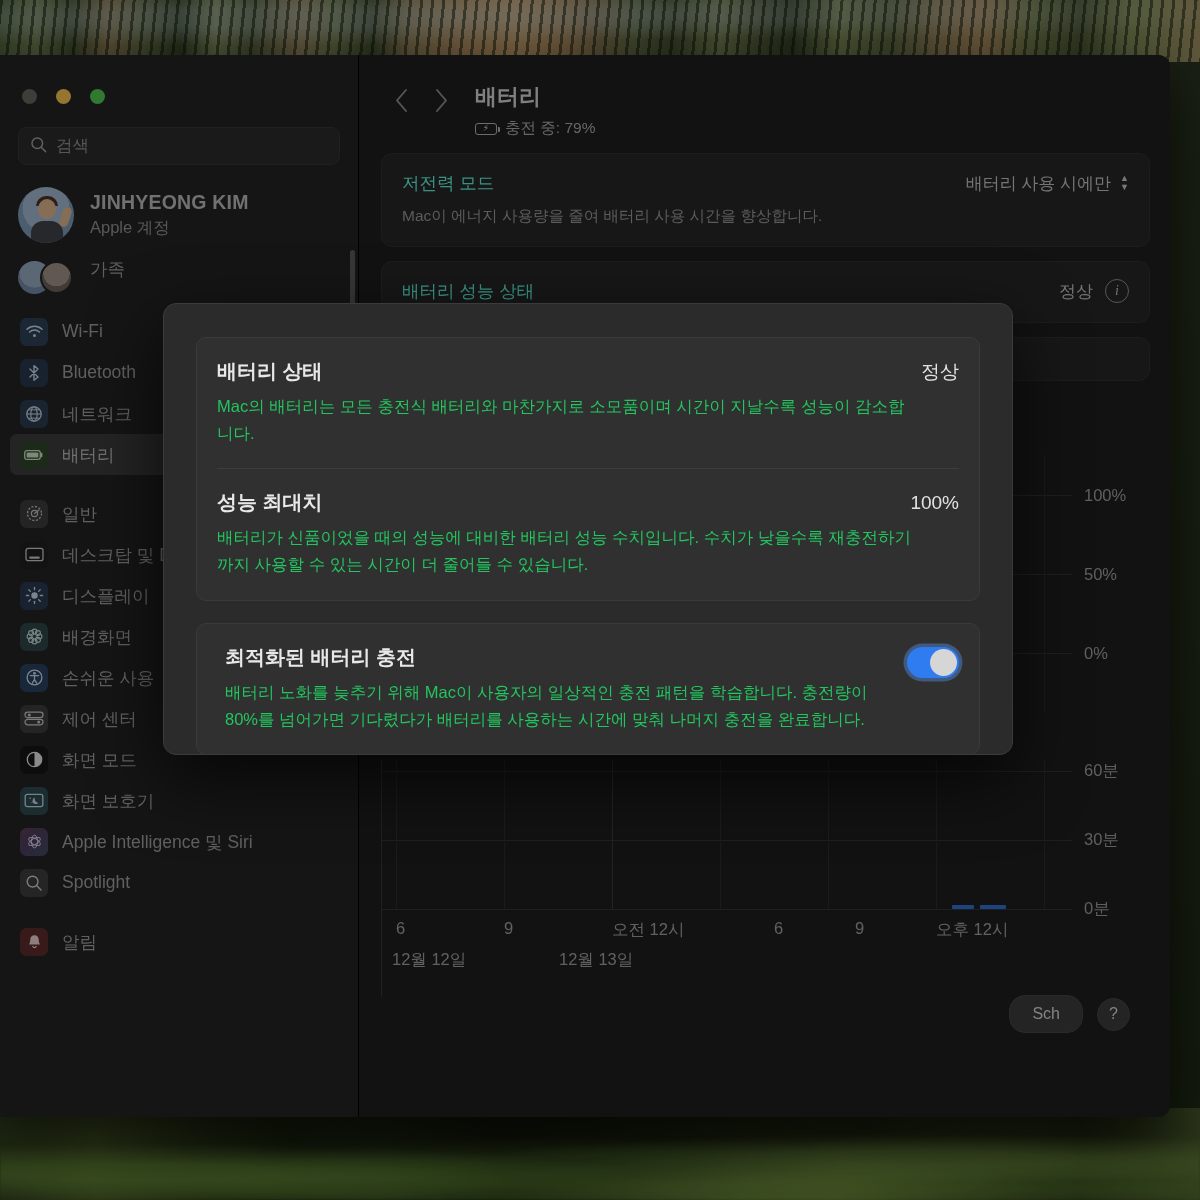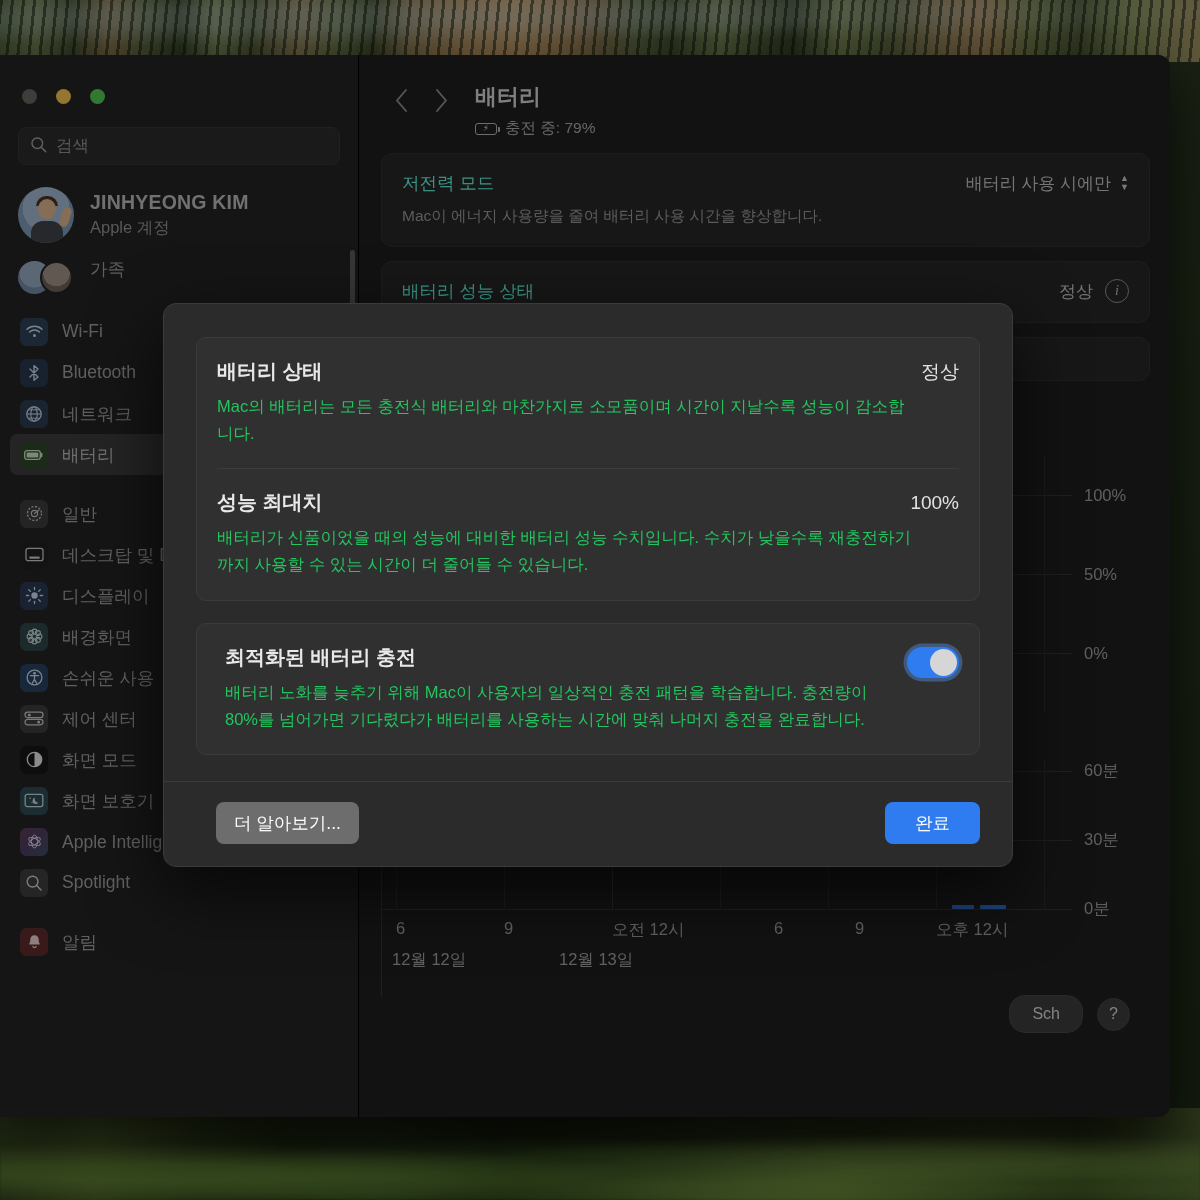--- a/index.html
+++ b/index.html
@@ -267,21 +267,21 @@
     color: #d4d4d4; font-size: 16px;
     display: flex; align-items: center; justify-content: center;
   }
 
   
   .dim { position: absolute; inset: 0; background: rgba(0,0,0,.38); }
 
   
   .sheet {
     position: absolute; left: 163px; top: 303px;
-    width: 850px; height: 564px;
+    width: 850px; height: 452px;
     background: #2b2b2b;
     border-radius: 13px;
     border: 1px solid #3b3b3b;
     box-shadow: 0 24px 70px rgba(0,0,0,.7);
     display: flex; flex-direction: column;
     overflow: hidden;
   }
   .sheet-body { padding: 33px 32px 0 32px; flex: 1; }
   .panel {
     background: #303030;

